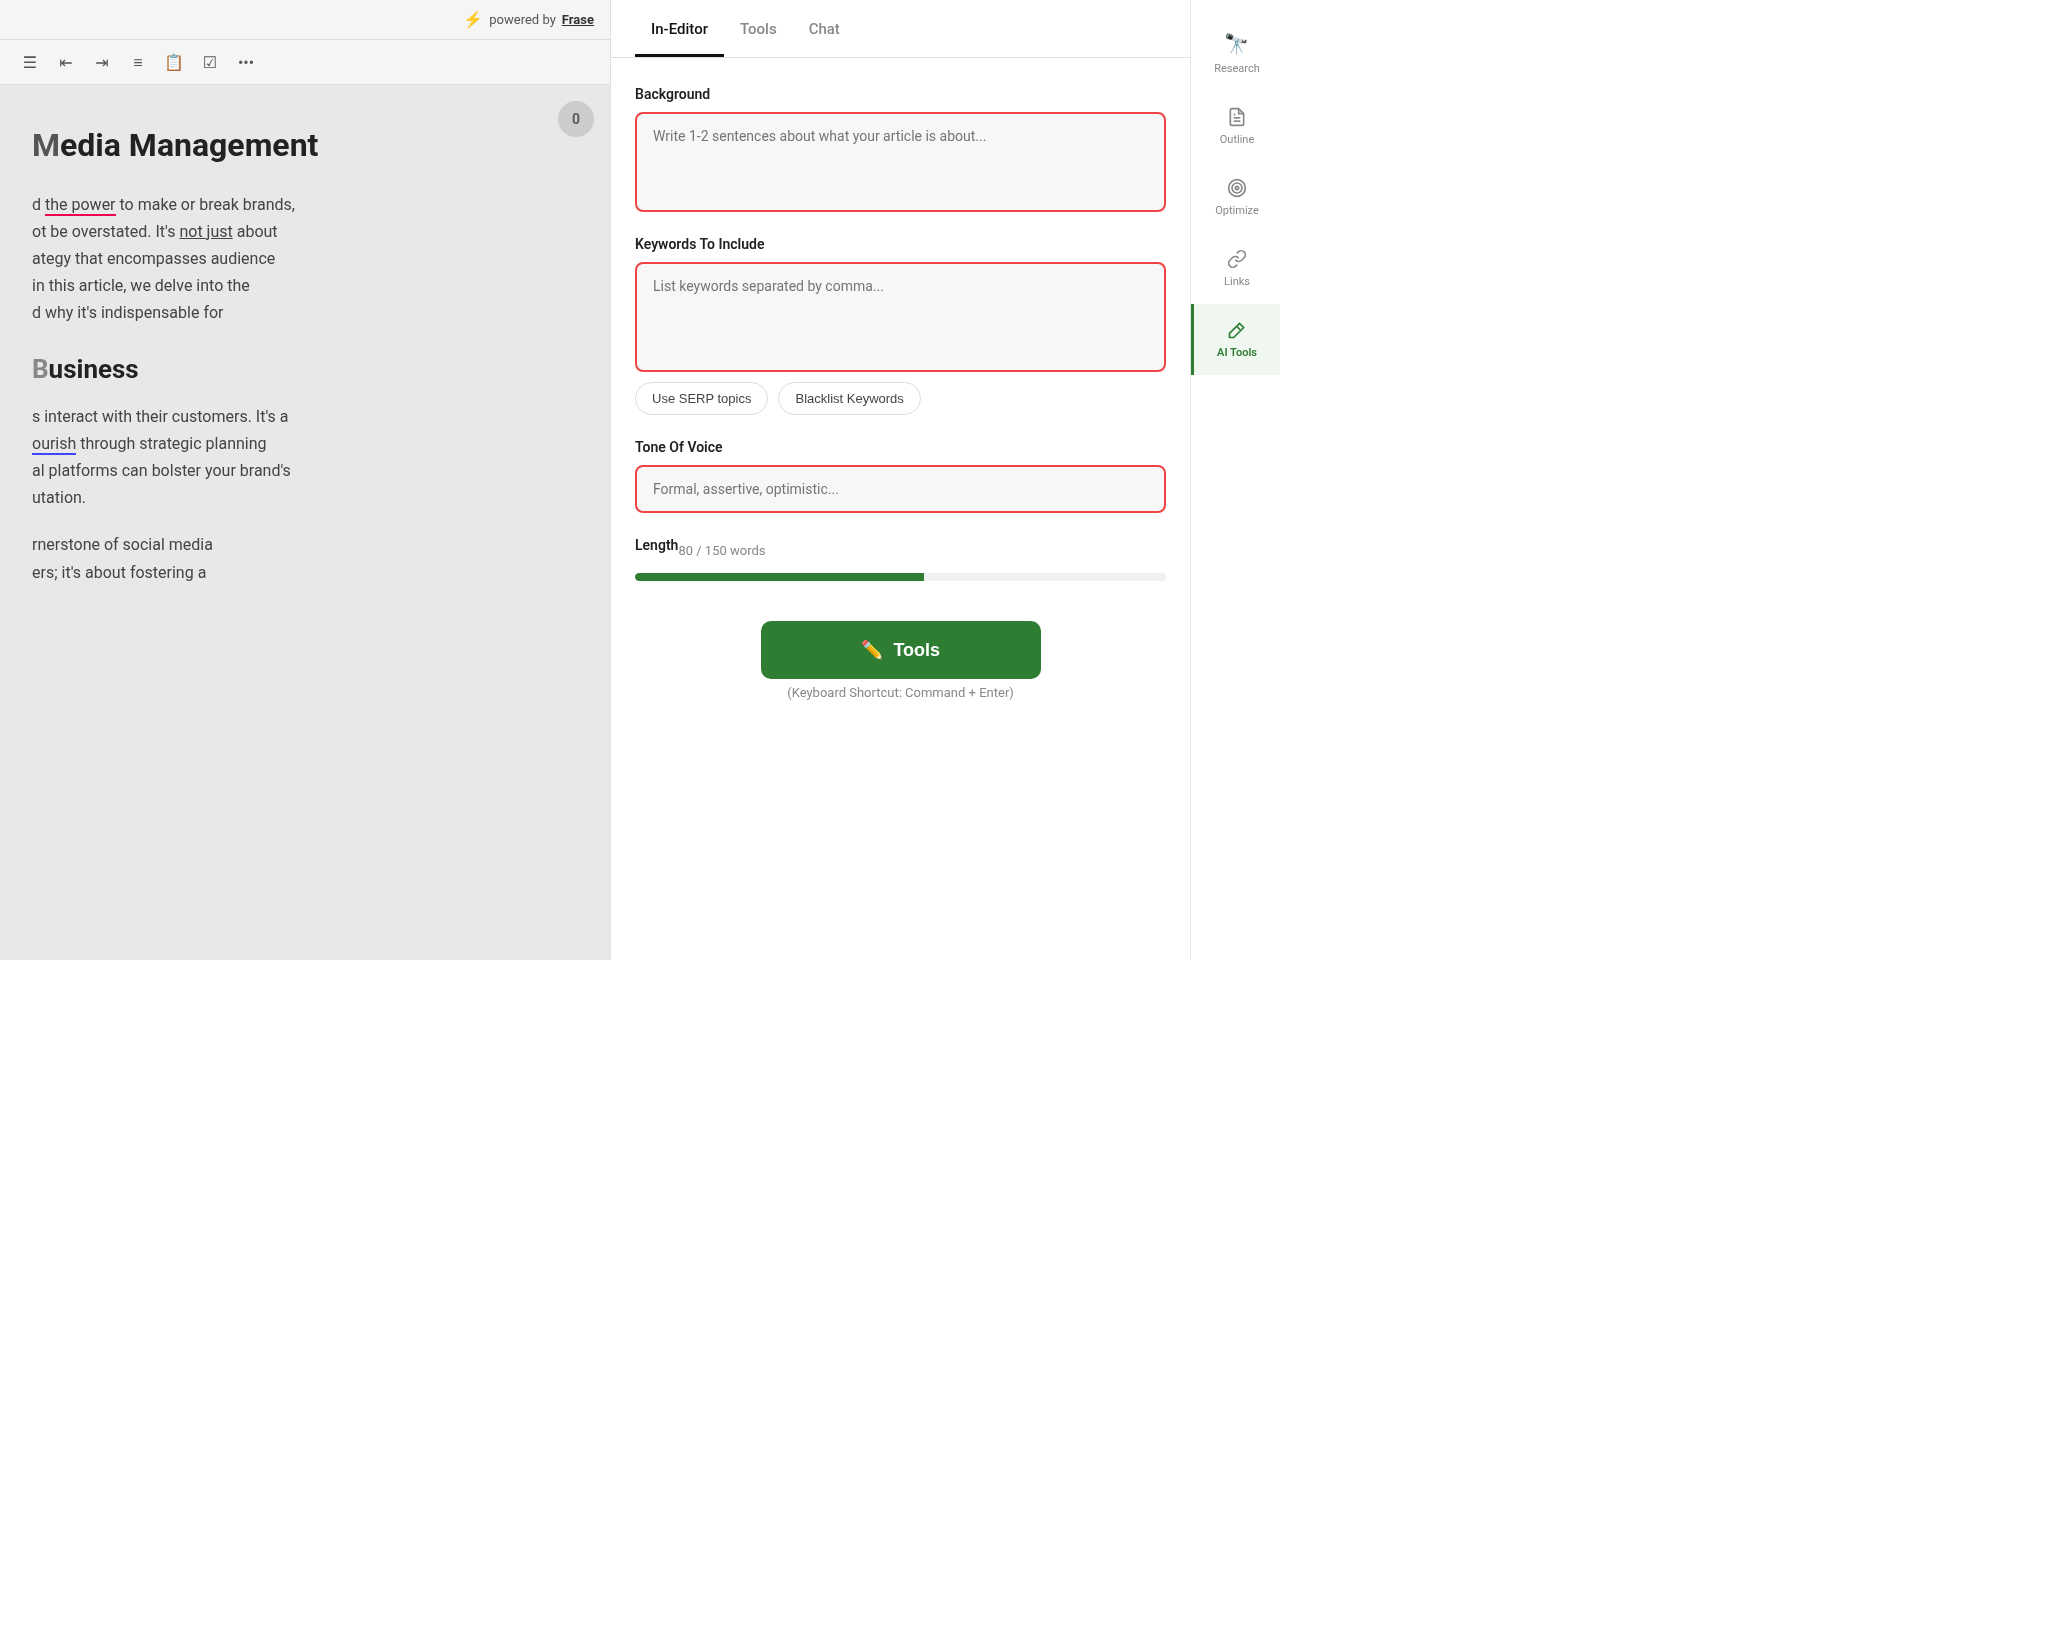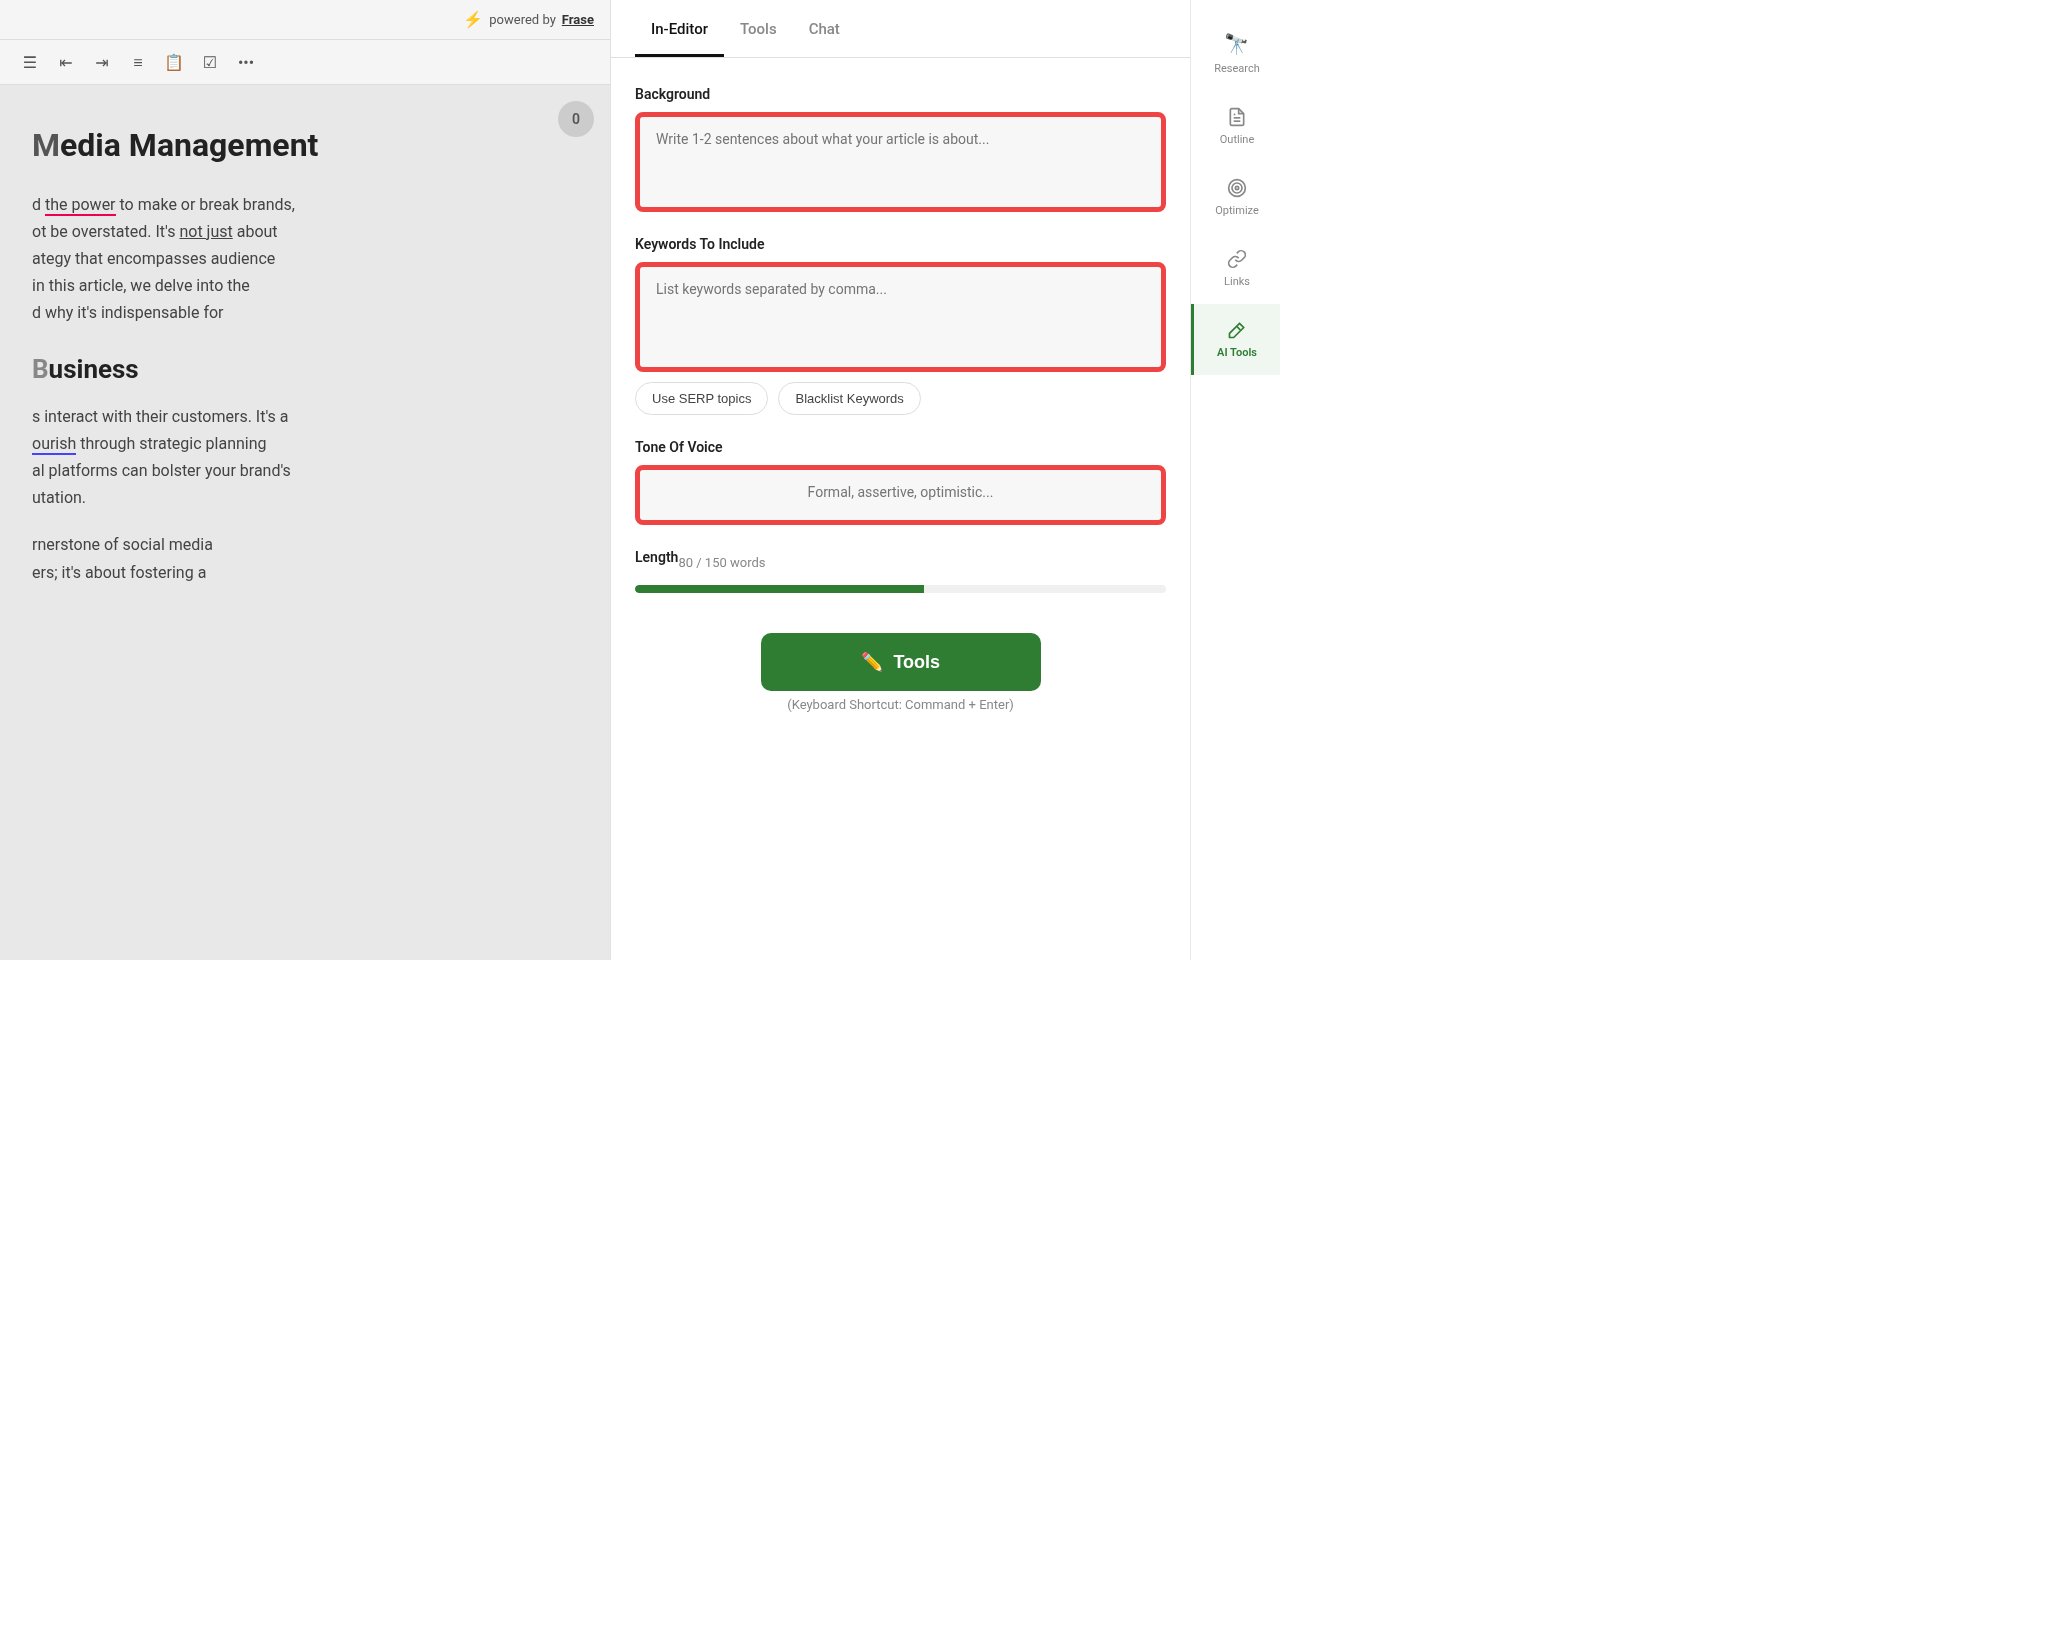--- a/index.html
+++ b/index.html
@@ -177,33 +177,33 @@
     .form-section-label {
       font-size: 14px;
       font-weight: 600;
       color: #222;
       margin-bottom: 10px;
     }
 
     .form-textarea {
       width: 100%;
       background: #f7f7f7;
-      border: 5px solid #ef4444;
+      border: 2px solid #ef4444;
       border-radius: 8px;
       padding: 14px 16px;
       font-size: 14px;
       color: #999;
       resize: none;
       font-family: inherit;
       outline: none;
     }
 
     .textarea-background { height: 100px; }
     .textarea-keywords { height: 110px; }
-    .textarea-tone { height: 60px; text-align: center; }
+    .textarea-tone { height: 48px; }
 
     .keyword-buttons {
       display: flex;
       gap: 10px;
       margin-top: 10px;
     }
 
     .keyword-btn {
       padding: 8px 16px;
       border: 1px solid #ddd;

